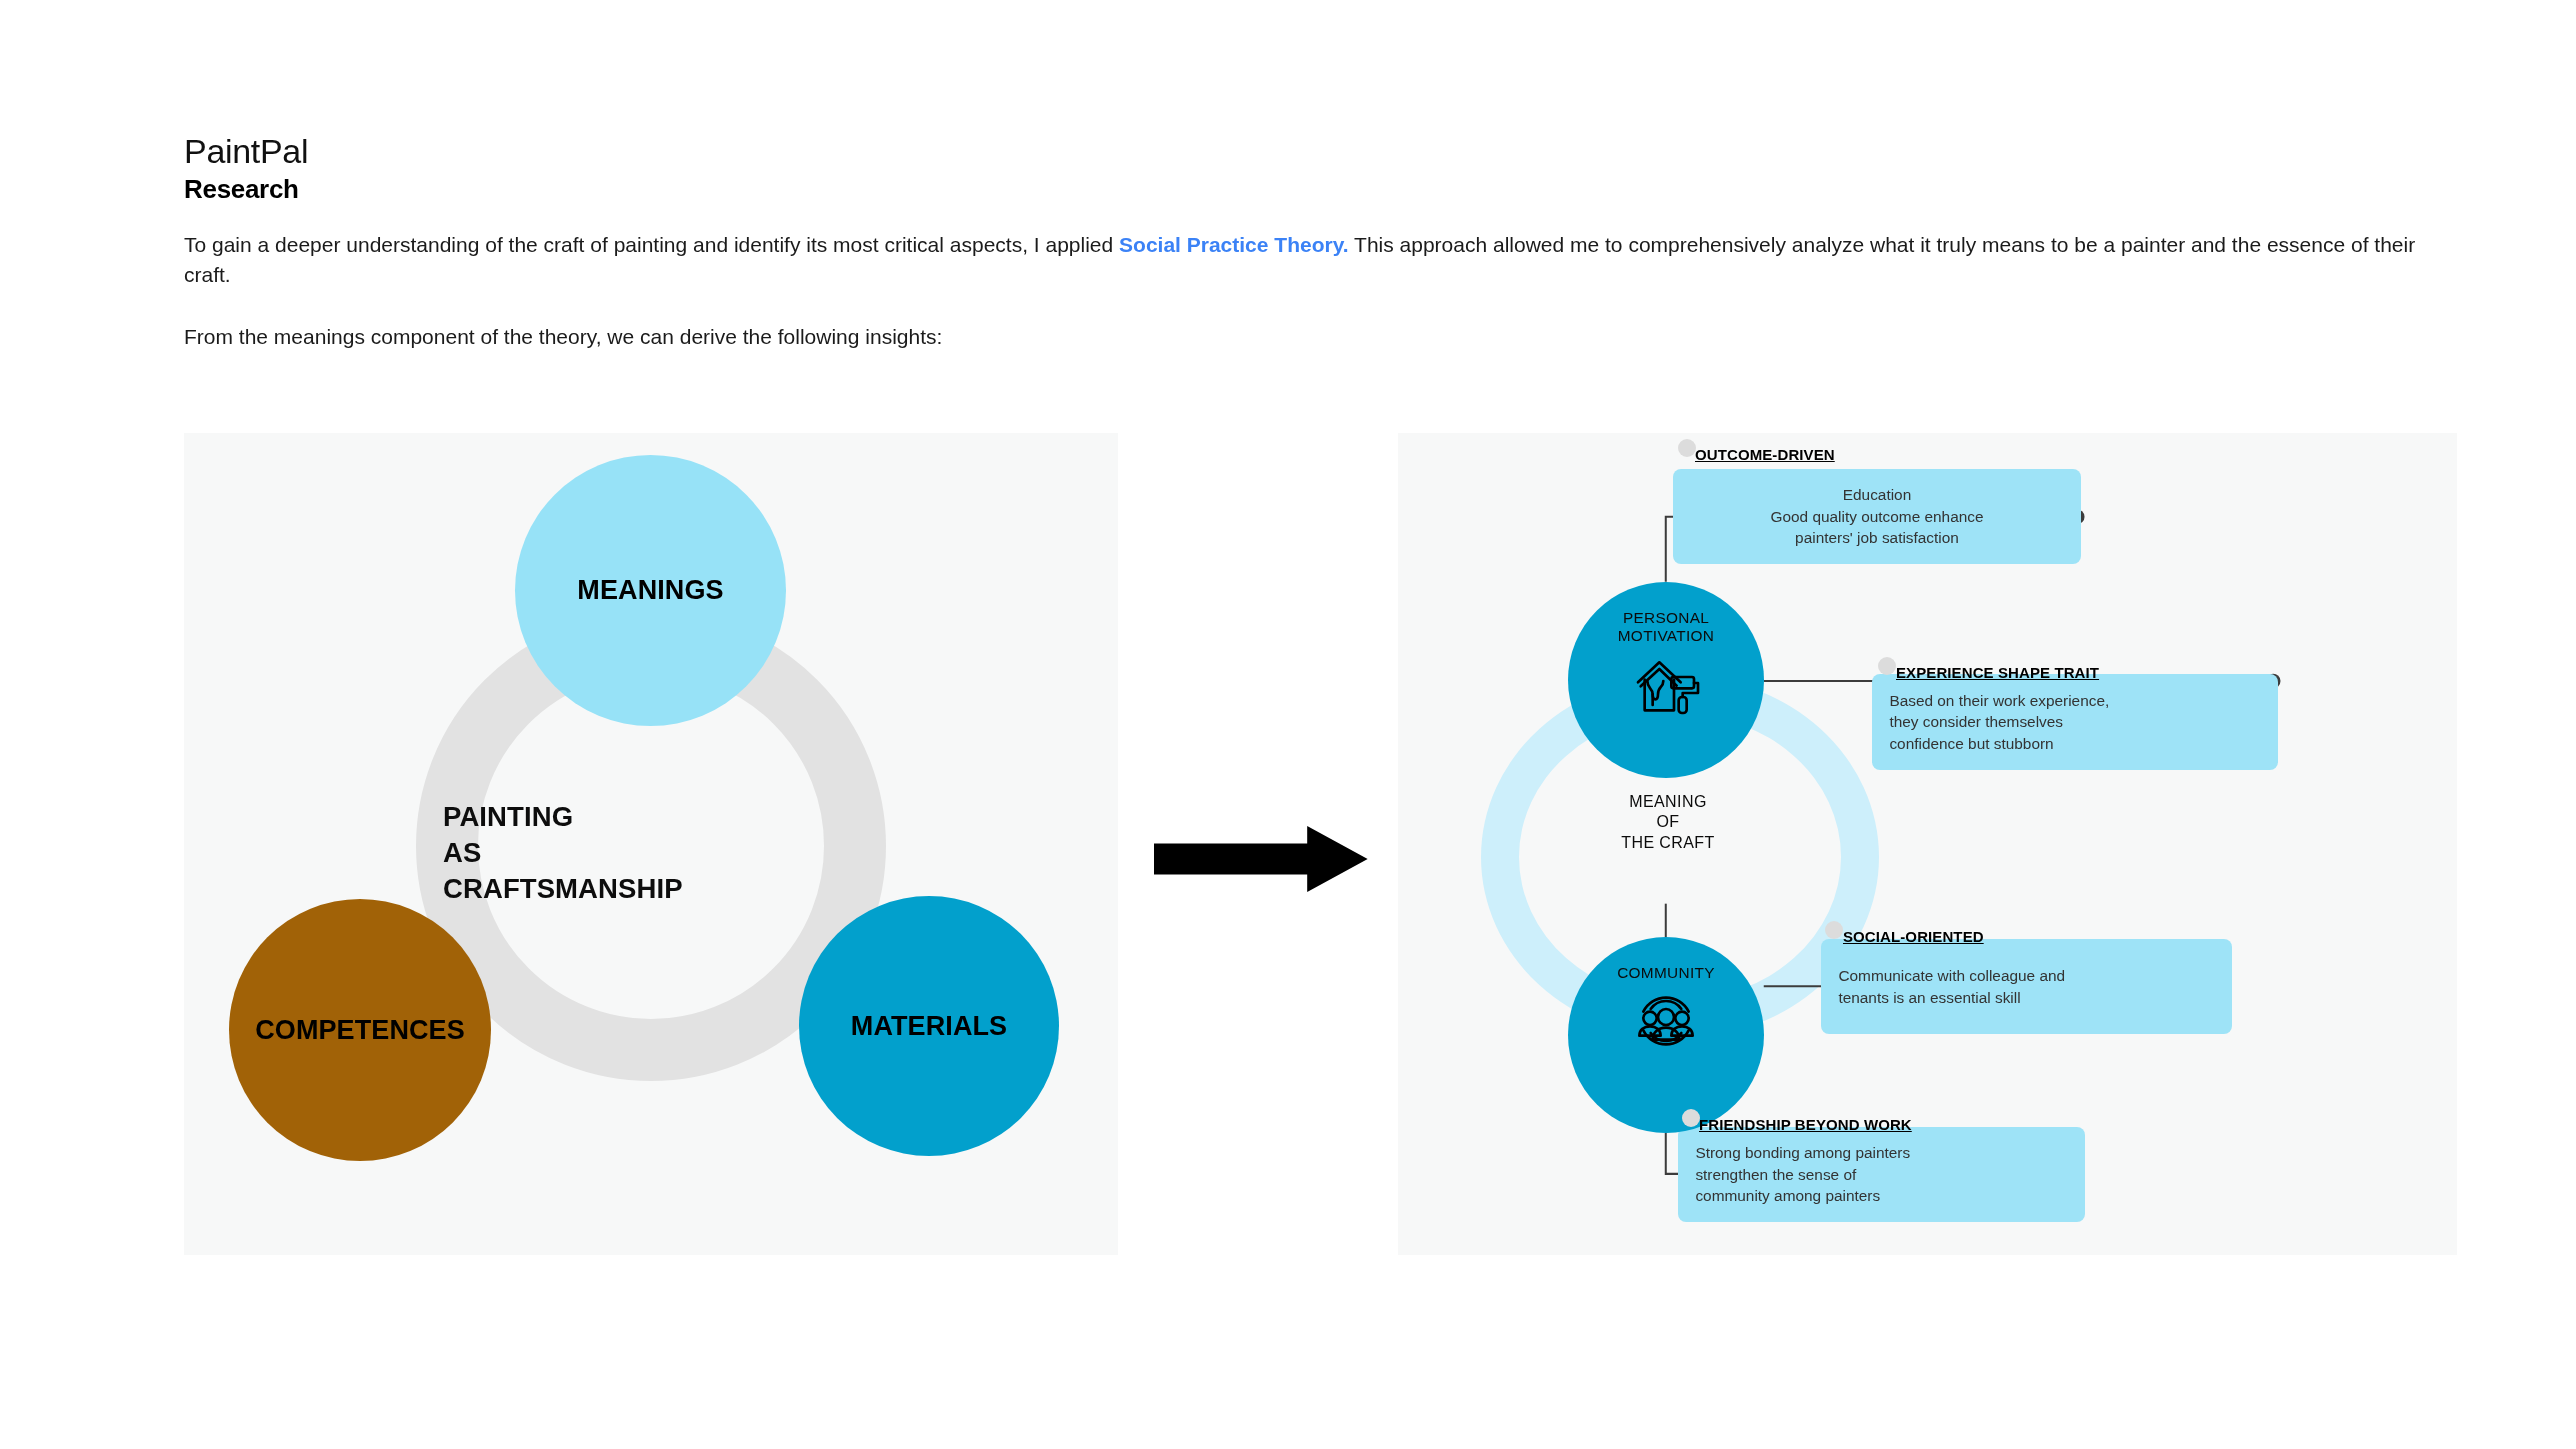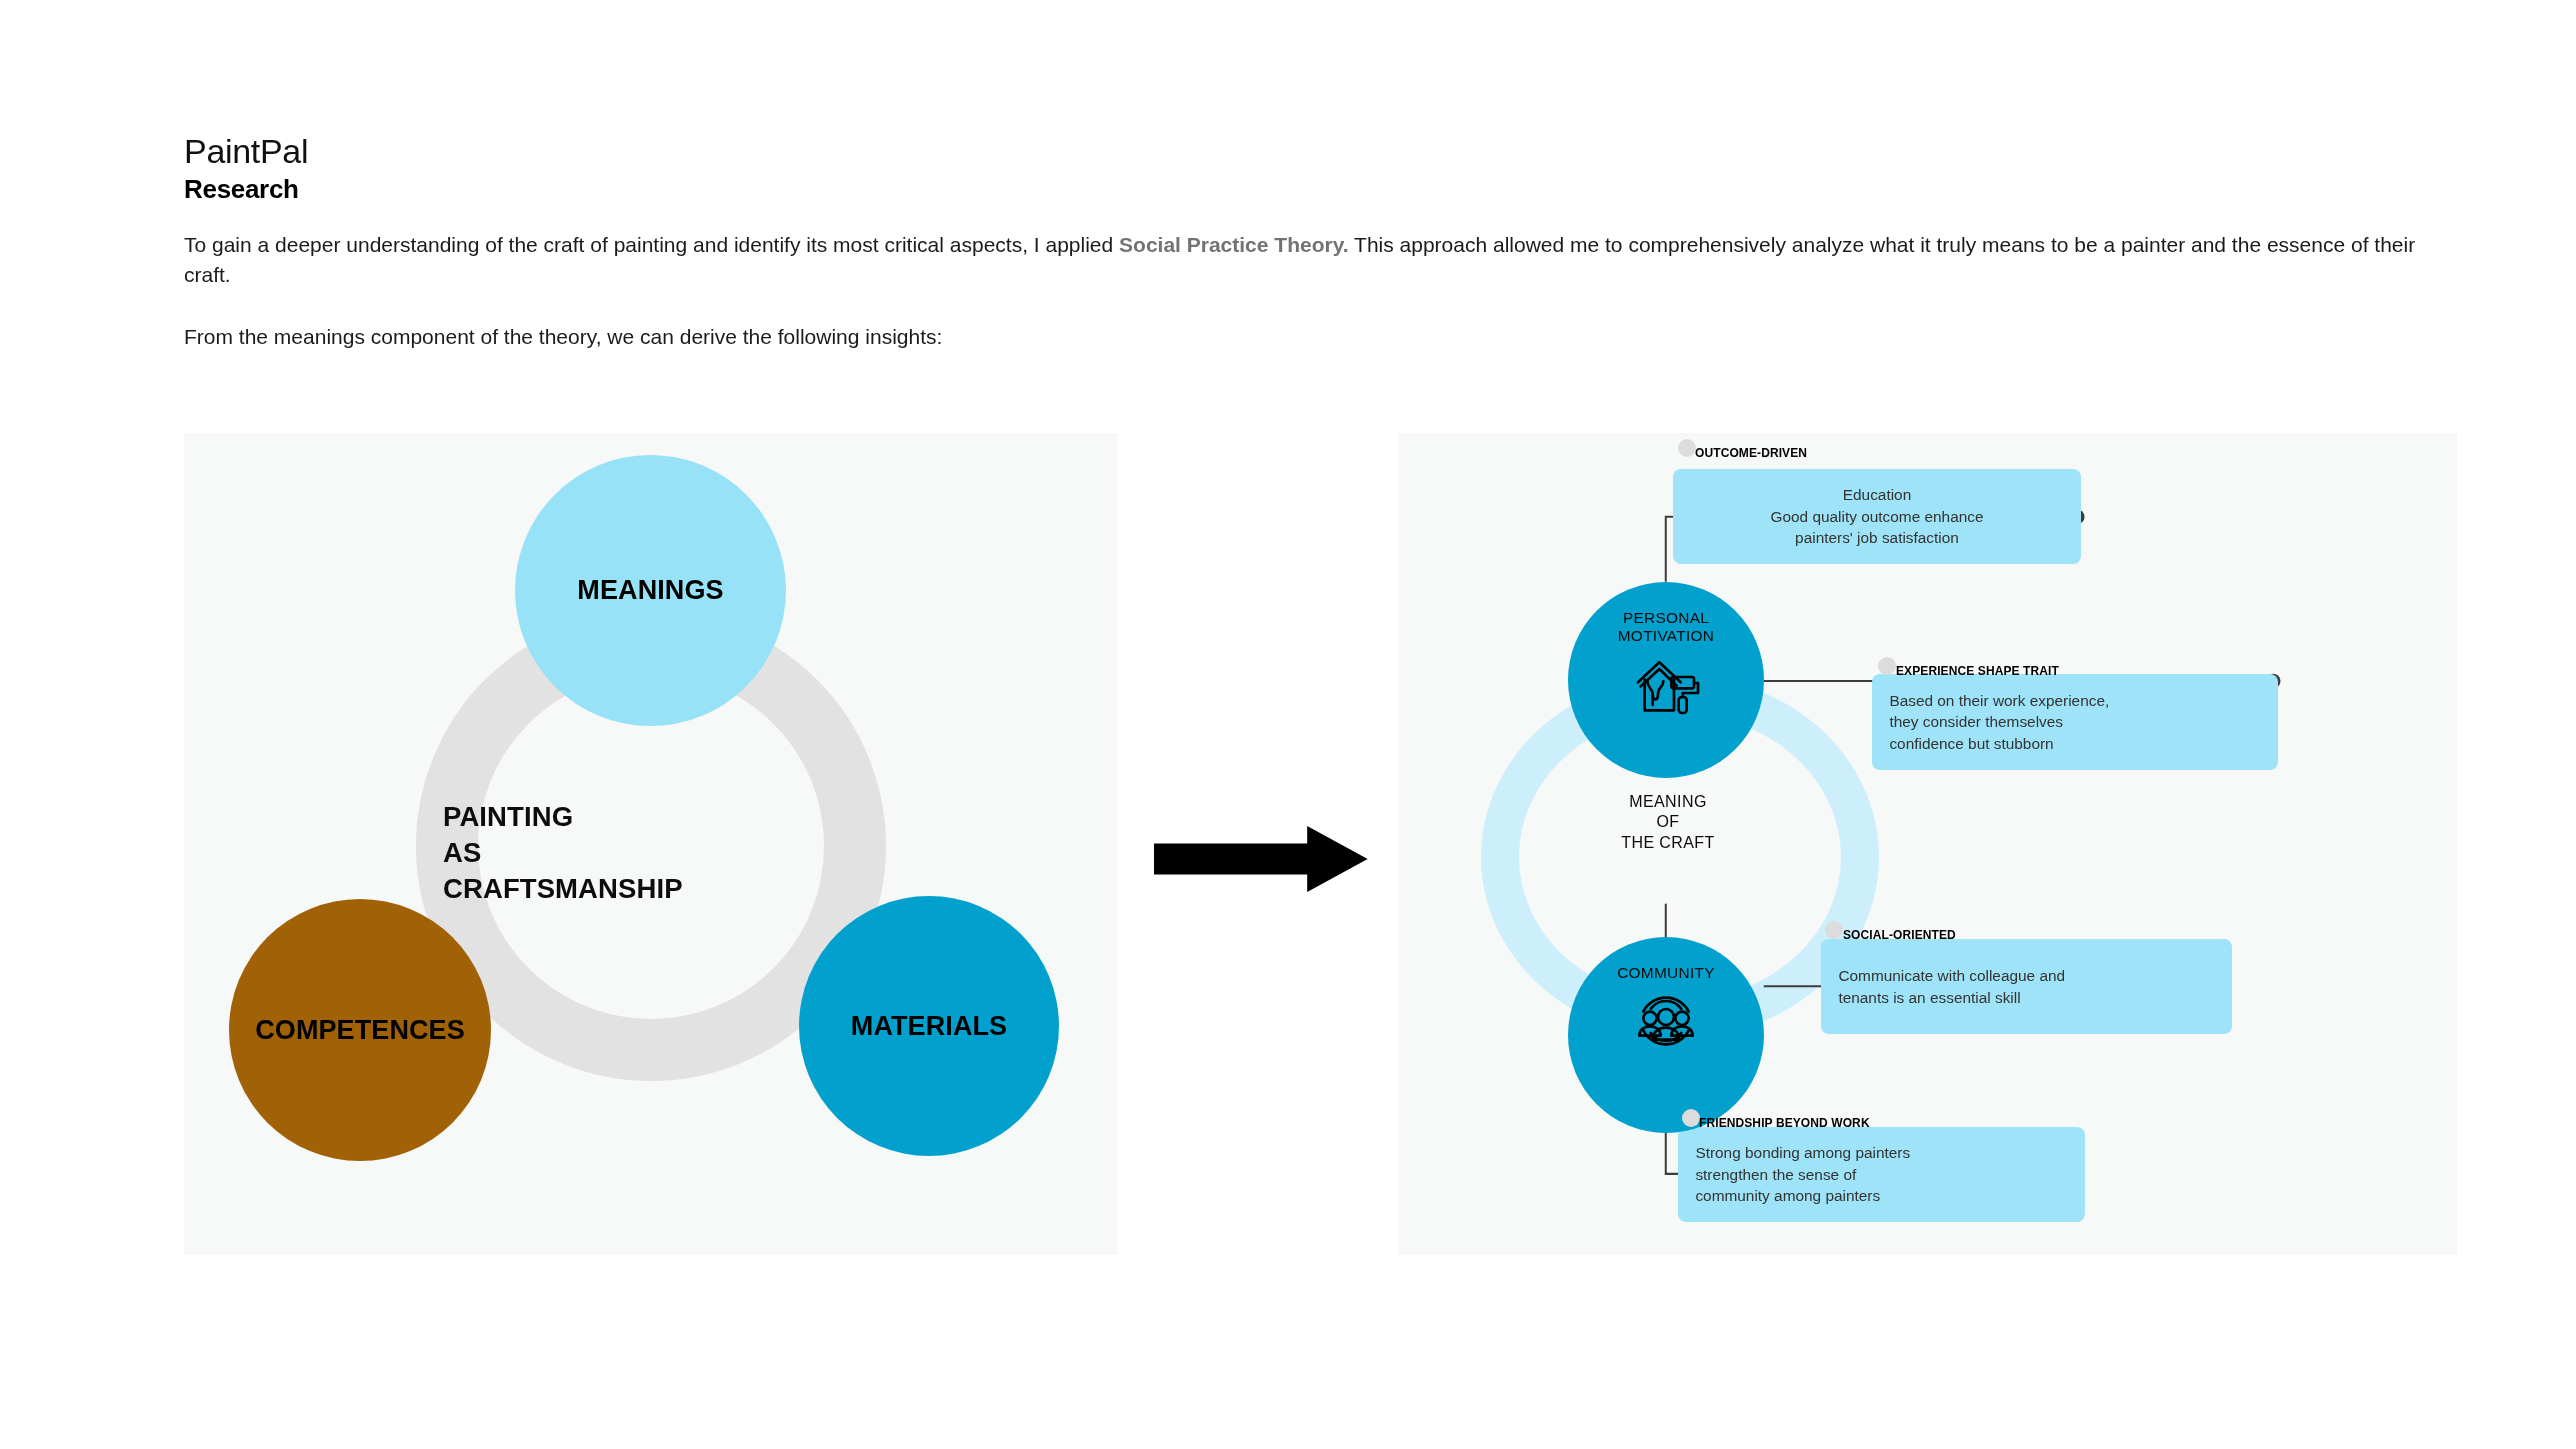--- a/index.html
+++ b/index.html
@@ -18,21 +18,21 @@
     letter-spacing: -0.3px; line-height: 1.18;
   }
   .page-title {
     font-size: 26px; font-weight: 700; color: #000000;
     letter-spacing: -0.3px; line-height: 1.18; margin-top: 2.7px;
   }
   .intro {
     margin-top: 25.5px; font-size: 21px; line-height: 1.42;
     color: #1b1b1b; max-width: 2291px; font-weight: 400;
   }
-  .intro b { font-weight: 700; color: #737373; }
+  .intro b { font-weight: 700; color: #3b82f6; }
   .insights-line {
     margin-top: 32px; font-size: 21px; line-height: 1.42;
     color: #1b1b1b; font-weight: 400;
   }
 
   
   .panel {
     position: absolute; background: #f7f8f8;
   }
   #panel-left  { left: 152px;  top: 433px; width: 934px; height: 822px; }
@@ -116,23 +116,24 @@
   .card {
     position: absolute; background: #9ee3f7;
     border-radius: 8px; z-index: 5;
     display: flex; align-items: center;
   }
   .card-body {
     font-size: 15.4px; line-height: 1.40; color: #333333;
     width: 100%; padding: 0 17.4px;
   }
   .card-title {
-    position: absolute; font-size: 12px; font-weight: 700;
+    position: absolute; font-size: 15px; font-weight: 700;
     color: #000000; letter-spacing: 0.1px; white-space: nowrap;
     z-index: 7;
+    text-decoration: underline;
   }
   .card-dot {
     position: absolute; width: 18px; height: 18px; border-radius: 50%;
     background: #dcdcdc; z-index: 6;
   }
 
   
   #card-1       { left: 275px; top: 36px;  width: 408px; height: 95px; }
   #card-1 .card-body { text-align: center; }
   #card-1-title { left: 297px; top: 13.4px; }

